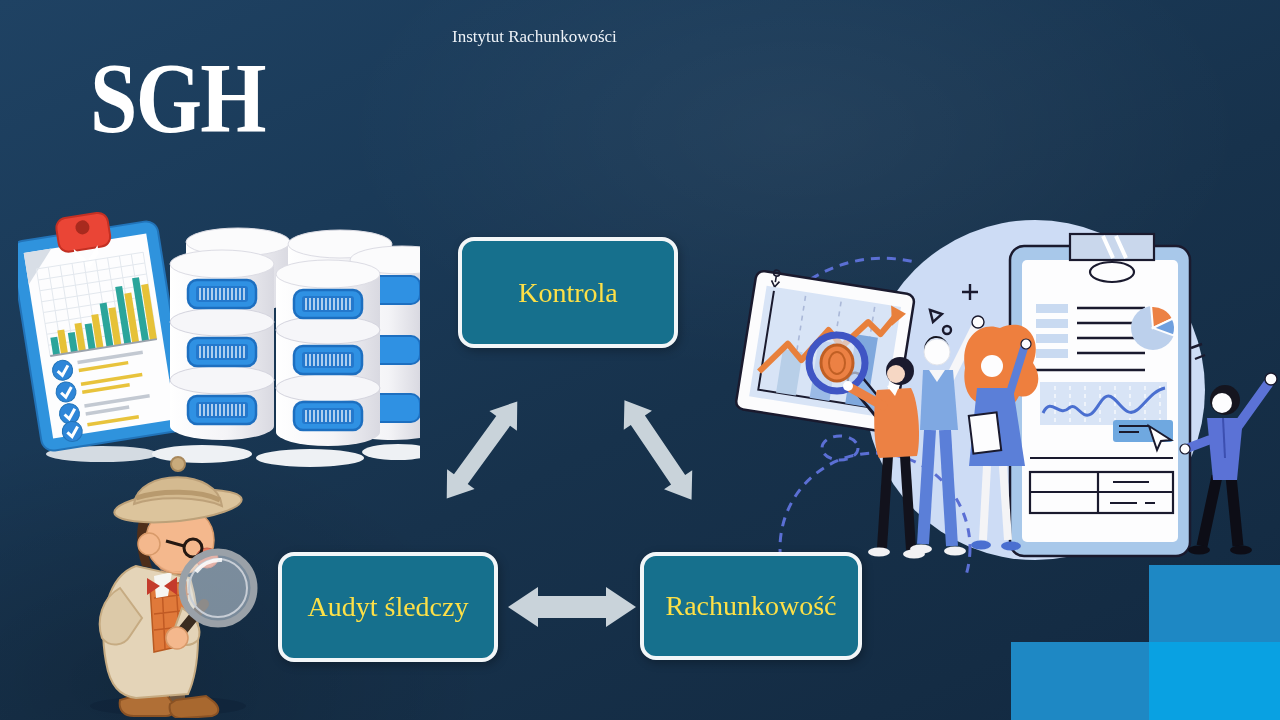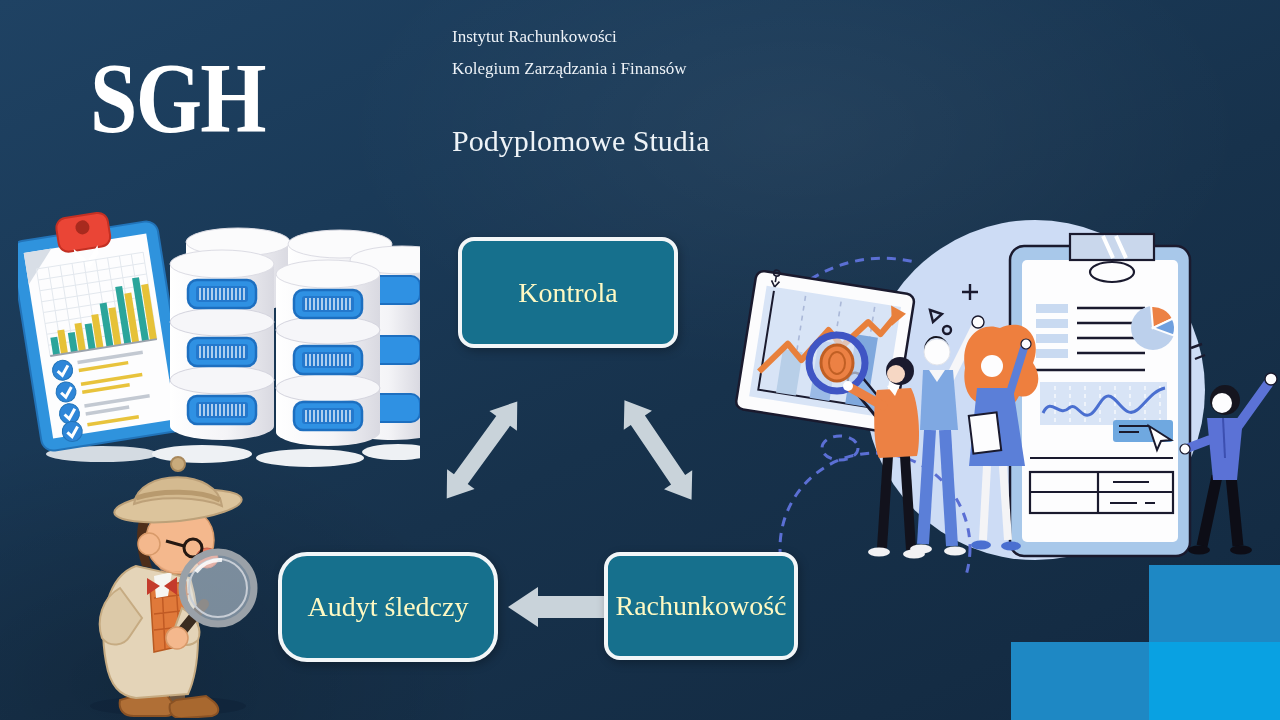--- a/index.html
+++ b/index.html
@@ -22,26 +22,26 @@
   .logo{
     position:absolute;left:90px;top:50px;z-index:7;color:#ffffff;
     font-size:99px;font-weight:700;line-height:96px;letter-spacing:-2px;
     transform:scaleX(.86);transform-origin:left top;
   }
   .institute{position:absolute;left:452px;top:21px;z-index:7;color:#edf2f7;font-size:17px;line-height:32px;}
   .program{position:absolute;left:452px;top:120px;z-index:7;color:#eef3f7;font-size:30px;line-height:41px;}
 
   .node{
     position:absolute;z-index:6;background:#16708d;border:4px solid #f2f6f8;border-radius:16px;
-    display:flex;align-items:center;justify-content:center;color:#fef9c3;font-size:28px;
+    display:flex;align-items:center;justify-content:center;color:#fde047;font-size:28px;
     box-shadow:2px 3px 10px rgba(0,0,0,.28);box-sizing:border-box;
   }
   .node-kontrola{left:458px;top:237px;width:220px;height:111px;}
-  .node-audyt{left:278px;top:552px;width:220px;height:110px;border-radius:29px;}
-  .node-rach{left:604px;top:552px;width:194px;height:108px;}
+  .node-audyt{left:278px;top:552px;width:220px;height:110px;}
+  .node-rach{left:640px;top:552px;width:222px;height:108px;}
 
   .arrows{position:absolute;left:400px;top:380px;width:340px;height:260px;z-index:5;}
   .illu{position:absolute;z-index:3;}
   .illu-clipboard{left:18px;top:208px;width:165px;height:255px;}
   .illu-db{left:150px;top:218px;width:270px;height:250px;}
   .illu-detective{left:50px;top:448px;width:240px;height:270px;z-index:4;}
   .illu-team{left:725px;top:218px;width:555px;height:360px;}
 </style>
 </head>
 <body>
@@ -49,24 +49,22 @@
 <div class="stage">
   <div class="texture"></div>
 
   <div class="sq sq-upper"></div>
   <div class="sq sq-bl"></div>
   <div class="sq sq-br"></div>
 
   <div class="logo">SGH</div>
   <div class="institute">
     <div>Instytut Rachunkowości</div>
-    <div>Kolegium Zarządzania i Finansów</div>
   </div>
   <div class="program">
-    <div>Podyplomowe Studia</div>
   </div>
 
   <svg class="illu illu-clipboard" viewBox="0 0 165 255">
     <ellipse cx="84" cy="246" rx="56" ry="8" fill="#e9edf2" opacity="0.9"></ellipse>
     <g transform="rotate(-9 82 130)">
       <rect x="8" y="22" width="148" height="212" rx="12" fill="#2f93dd" stroke="#2273b8" stroke-width="2"></rect>
       <rect x="20" y="34" width="124" height="188" fill="#fdfdfe"></rect>
       <path d="M20 34 L48 34 L20 66 Z" fill="#d8dee6"></path>
       <g>
         <rect x="56" y="6" width="52" height="34" rx="10" fill="#ea4536" stroke="#c33023" stroke-width="2"></rect>

